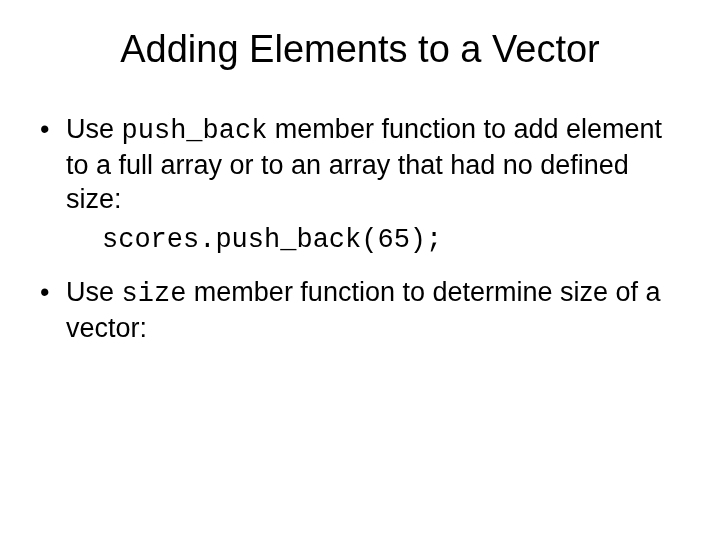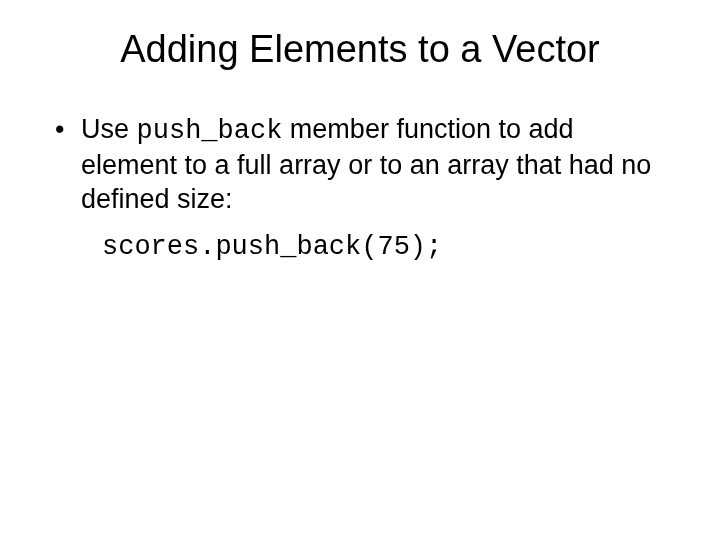--- a/index.html
+++ b/index.html
@@ -18,21 +18,21 @@
     padding: 28px 30px 0 30px;
   }
   .title {
     font-size: 38px;
     text-align: center;
     margin: 0 0 42px 0;
     font-weight: 400;
   }
   ul.bullets {
     list-style: none;
-    margin: 15px;
+    margin: 0;
     padding: 0 0 0 6px;
   }
   ul.bullets > li {
     position: relative;
     padding-left: 30px;
     margin-bottom: 8px;
     font-size: 27px;
     line-height: 1.25;
   }
   ul.bullets > li::before {
@@ -56,15 +56,20 @@
 <body>
 
 <div class="slide">
   <h1 class="title">Adding Elements to a Vector</h1>
 
   <ul class="bullets">
     <li>
       <span>Use </span><span class="code-inline">push_back</span><span> member function to add element to a full array or to an array that had no defined size:</span>
     </li>
   </ul>
-  <div class="code-line">scores.push_back(75);</div>
+  <div class="code-line">scores.push_back(65);</div>
 
+  <ul class="bullets">
+    <li>
+      <span>Use </span><span class="code-inline">size</span><span> member function to determine size of a vector:</span>
+    </li>
+  </ul>
 </div>
 
 </body></html>

